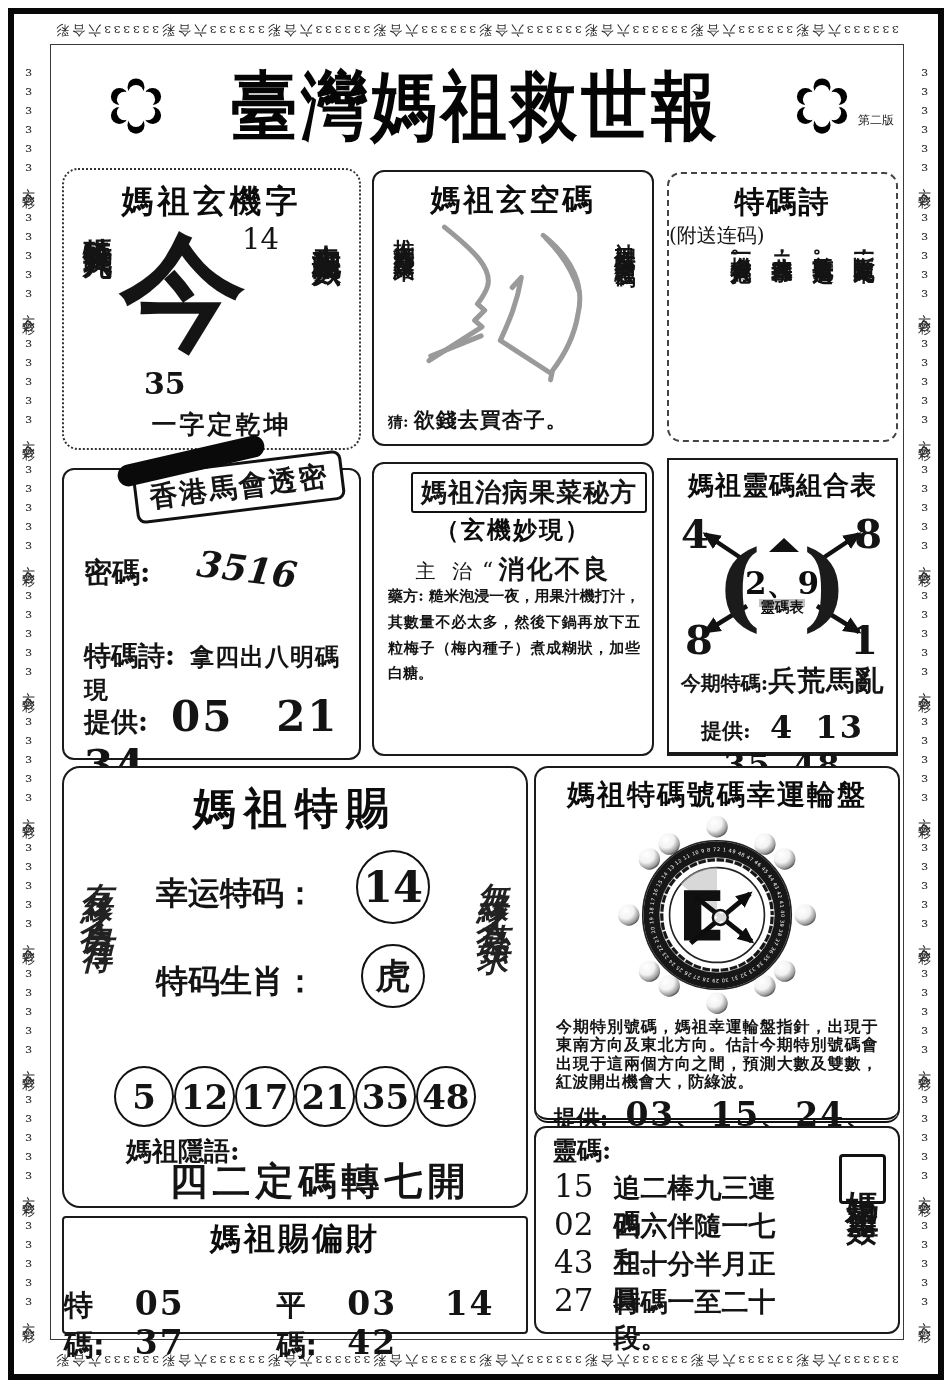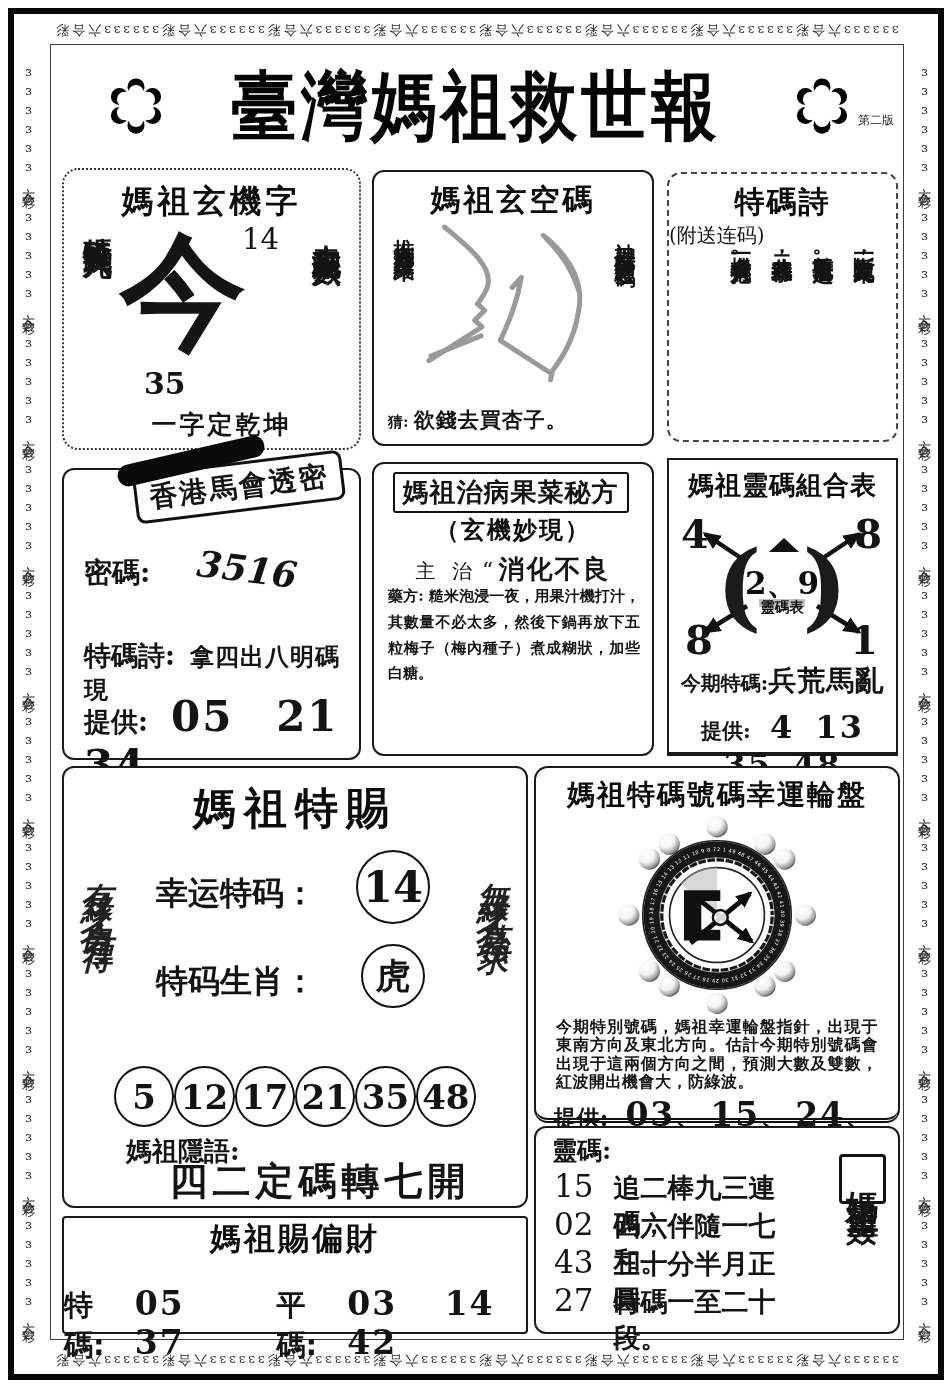--- a/index.html
+++ b/index.html
@@ -44,21 +44,21 @@
   .stamp{position:absolute;left:70px;top:-8px;transform:rotate(-7deg);border:3px solid #111;border-radius:9px;
     padding:3px 12px;font-size:28px;font-weight:900;letter-spacing:2px;background:#fff;z-index:2}
   .swoosh{position:absolute;left:52px;top:-20px;width:150px;height:22px;background:#0a0a0a;border-radius:12px;transform:rotate(-13deg);z-index:3}
   
   .box-e{left:372px;top:462px;width:278px;height:290px;border-radius:12px;border-width:2px}
   .recipe-body{position:absolute;left:14px;right:12px;top:120px;font-size:15px;line-height:1.72;font-weight:700;text-align:justify}
   
   .box-f{left:667px;top:458px;width:227px;height:292px;border-width:2px;border-bottom-width:4px}
   .corner-num{position:absolute;font-size:40px;font-weight:700}
   
-  .box-g{left:62px;top:766px;width:462px;height:438px;border-radius:12px;border-width:2.5px}
+  .box-g{left:62px;top:766px;width:462px;height:438px;border-radius:18px;border-width:2.5px}
   .cursive{font-style:italic;font-weight:700;letter-spacing:10px;font-size:31px;color:#222}
   
   .box-h{left:534px;top:766px;width:362px;height:350px;border-radius:14px;border-width:2px;border-bottom:5px double #111}
   .wheel-body{font-size:16px;line-height:1.15;font-weight:700;text-align:justify;margin:4px 20px 0;letter-spacing:.5px}
   
   .box-i{left:534px;top:1126px;width:362px;height:204px;border-radius:12px;border-width:2px}
   .lingma-row{display:flex;align-items:baseline;height:38px}
   .lingma-num{width:66px;font-size:31px;font-weight:400}
   .lingma-text{font-size:27px;font-weight:600}
   .seal{position:absolute;right:12px;top:26px;border:3px solid #111;border-radius:4px;padding:8px 4px;
@@ -166,21 +166,21 @@
     <span style="font-size:27px;font-weight:900">特碼詩:</span>
     <span style="font-size:24px;font-weight:700;letter-spacing:1px;margin-left:10px">拿四出八明碼現</span>
   </div>
   <div class="abs" style="left:20px;top:222px">
     <span style="font-size:27px;font-weight:900">提供:</span>
     <span class="num-strong" style="font-size:42px;word-spacing:26px;margin-left:18px">05 21 34</span>
   </div>
 </div>
 
 <div class="box box-e">
-  <div class="abs" style="left:0;right:5px;top:8px;text-align:center">
+  <div class="abs" style="left:0;right:5px;top:8px;text-align:right">
     <span style="display:inline-block;border:2.5px solid #111;border-radius:3px;padding:1px 8px;font-size:26px;font-weight:700;letter-spacing:1px">媽祖治病果菜秘方</span>
   </div>
   <div class="abs bx-title" style="left:0;right:0;top:50px;font-size:24px;letter-spacing:2px">（玄機妙現）</div>
   <div class="abs" style="left:0;right:0;top:88px;text-align:center">
     <span style="font-size:20px;letter-spacing:5px">主 治</span>
     <span style="font-size:22px">“</span>
     <span style="font-size:26px;font-weight:900;letter-spacing:2px">消化不良</span>
   </div>
   <div class="recipe-body">
     <div>藥方: 糙米泡浸一夜，用果汁機打汁，其數量不必太多，然後下鍋再放下五粒梅子（梅內種子）煮成糊狀，加些白糖。</div>

